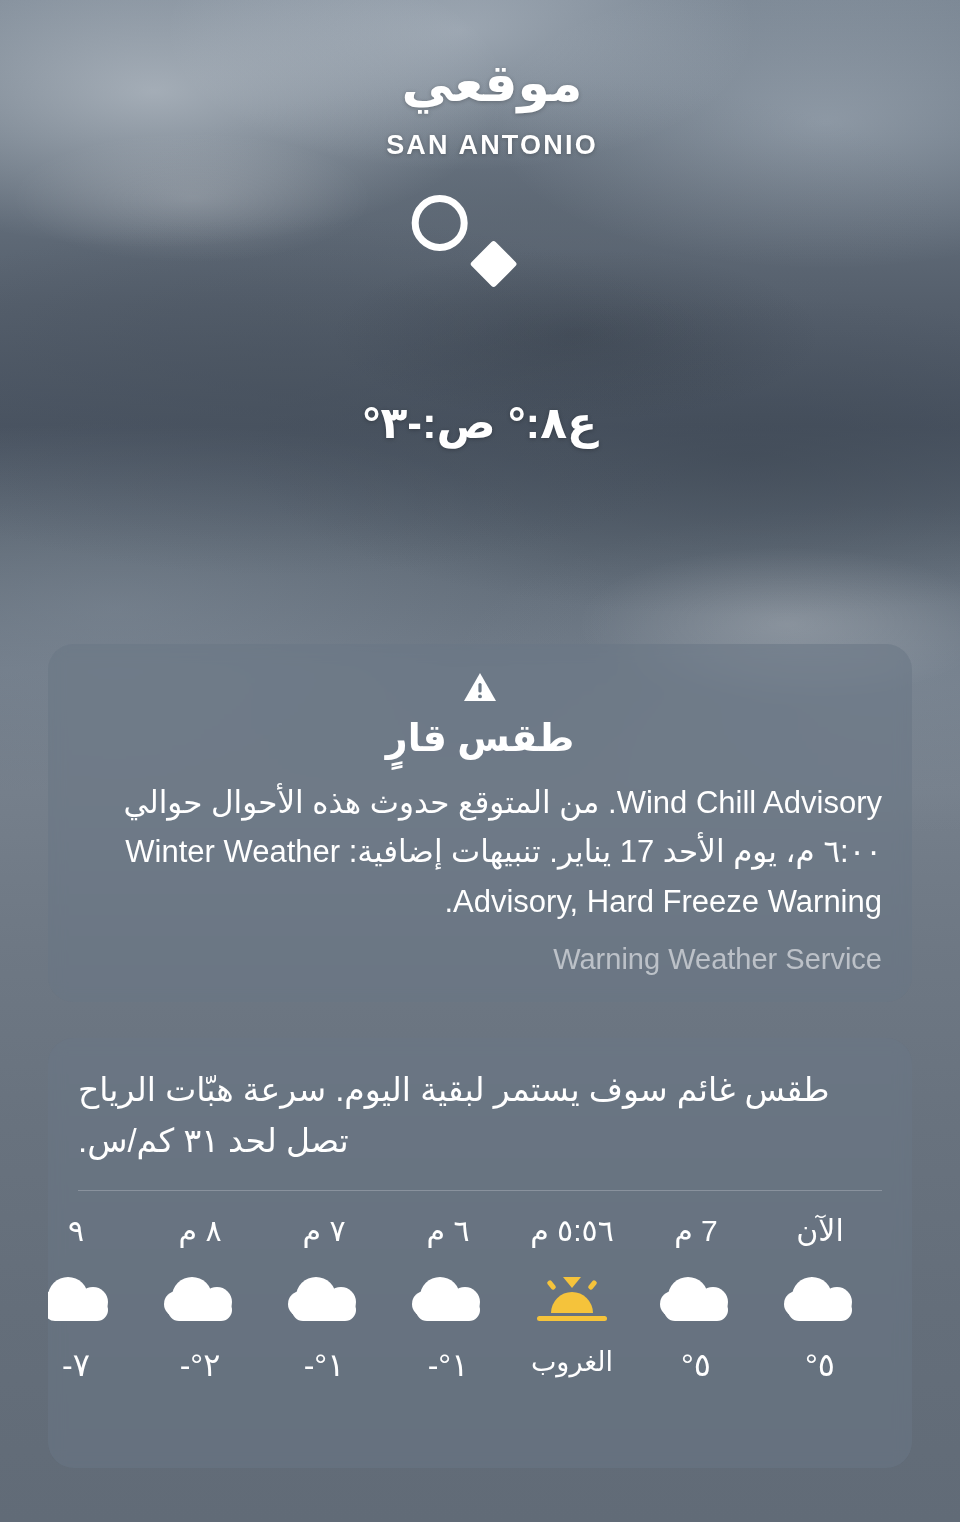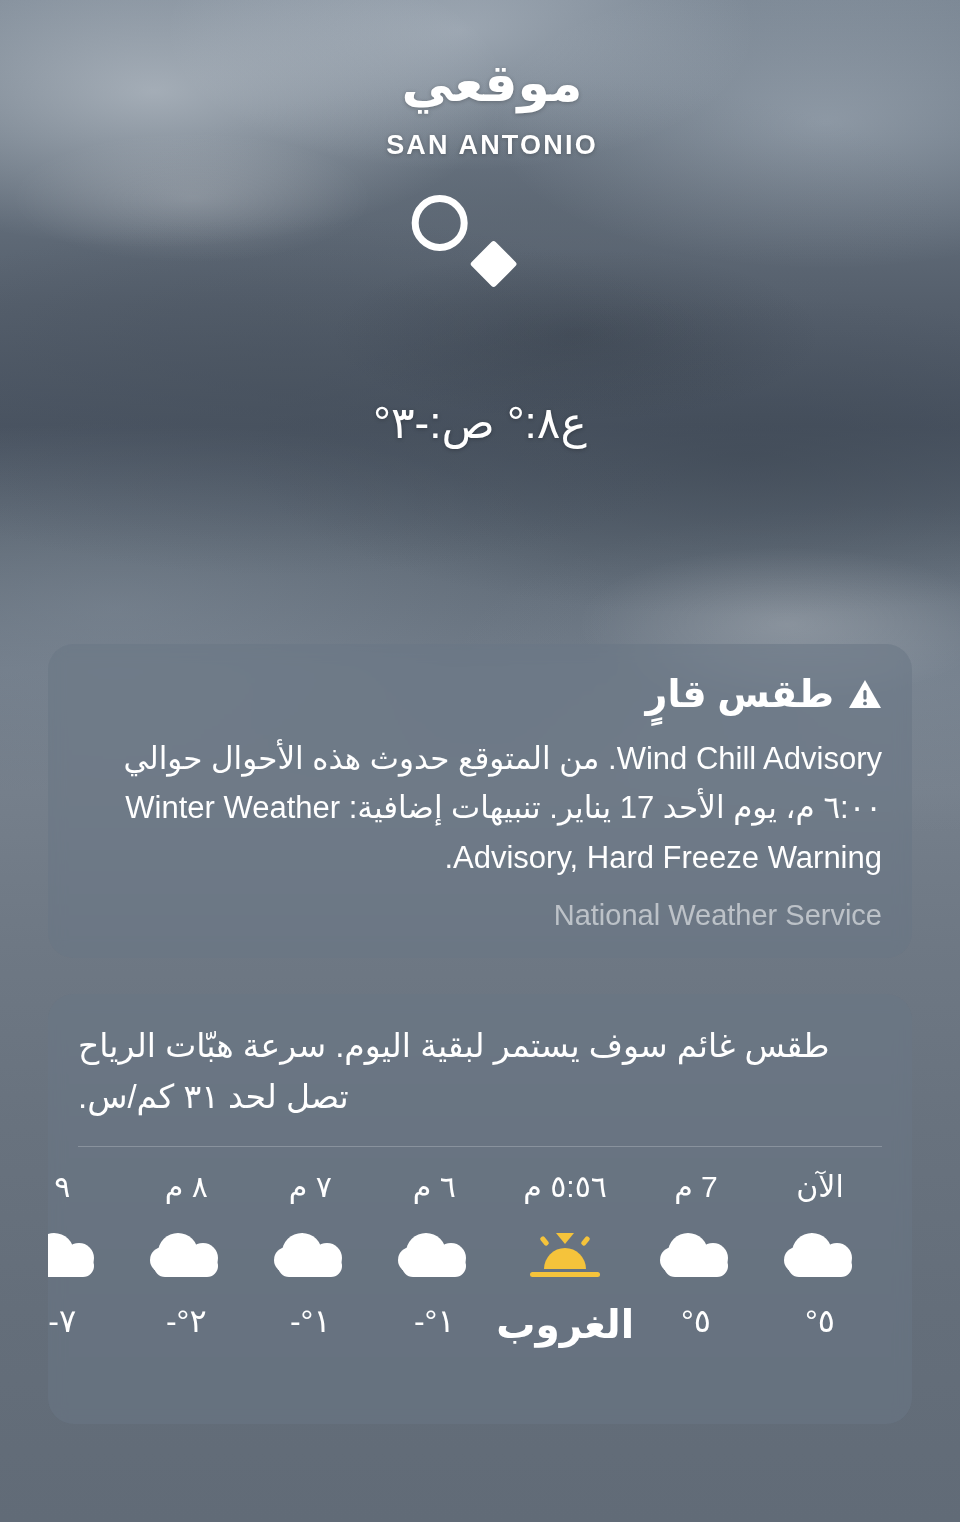--- a/index.html
+++ b/index.html
@@ -103,37 +103,37 @@
   }
   .cond-text {
     font-size: 48px;
     font-weight: 700;
     line-height: 1.25;
     text-shadow: 0 1px 4px rgba(0,0,0,0.25);
   }
   .hilo-text {
     margin-top: 6px;
     font-size: 44px;
-    font-weight: 400;
+    font-weight: 700;
     letter-spacing: 1px;
     text-shadow: 0 1px 4px rgba(0,0,0,0.25);
   }
 
   
   .card {
     margin: 0 48px;
     background: rgba(106,119,133,0.55);
     border-radius: 26px;
     backdrop-filter: blur(8px);
   }
   .card.alert { margin-top: 196px; padding: 28px 30px 26px; }
 
   .alert-title {
     display: flex;
-    flex-direction: row;
+    flex-direction: column;
     align-items: center;
     justify-content: flex-start;
     gap: 14px;
     font-size: 38px;
     font-weight: 700;
     direction: rtl;
   }
   .warn-icon {
     width: 34px; height: 30px;
     position: relative;
@@ -199,21 +199,21 @@
     justify-content: center;
     margin-top: 14px;
   }
   .hour .h-temp {
     margin-top: 10px;
     font-size: 32px;
     font-weight: 400;
     white-space: nowrap;
     direction: rtl;
   }
-  .hour.sunset .h-temp { font-weight: 700; font-size: 39px; }
+  .hour.sunset .h-temp { font-weight: 400; font-size: 27px; }
 
   .cloud-glyph { width: 72px; height: 48px; position: relative; }
   .cloud-glyph .c1 { position:absolute; width:40px; height:40px; background:#fff; border-radius:50%; left:8px; top:2px; }
   .cloud-glyph .c2 { position:absolute; width:30px; height:30px; background:#fff; border-radius:50%; left:38px; top:12px; }
   .cloud-glyph .c3 { position:absolute; width:26px; height:26px; background:#fff; border-radius:50%; left:0px;  top:16px; }
   .cloud-glyph .c4 { position:absolute; width:64px; height:22px; background:#fff; border-radius:12px; left:4px; top:24px; }
 
   .sunset-glyph { width: 78px; height: 54px; position: relative; }
   .sunset-glyph .sun {
     position:absolute; width:42px; height:21px; left:18px; top:20px;
@@ -258,21 +258,21 @@
       <span class="warn-icon">
         <svg viewBox="0 0 34 30" width="34" height="30" aria-hidden="true">
           <path d="M17 1 L33 29 L1 29 Z" fill="#ffffff"></path>
           <rect x="15.4" y="11" width="3.2" height="9.5" rx="1.6" fill="#6a7785"></rect>
           <circle cx="17" cy="24.4" r="1.9" fill="#6a7785"></circle>
         </svg>
       </span>
       <span>طقس قارٍ</span>
     </div>
     <div class="alert-body">Wind Chill Advisory. من المتوقع حدوث هذه الأحوال حوالي ٦:٠٠ م، يوم الأحد 17 يناير. تنبيهات إضافية: Winter Weather Advisory, Hard Freeze Warning.</div>
-    <div class="alert-source">National Weather Service</div>
+    <div class="alert-source">Warning Weather Service</div>
   </div>
 
   <div class="card forecast">
     <div class="summary">طقس غائم سوف يستمر لبقية اليوم. سرعة هبّات الرياح تصل لحد ٣١ كم/س.</div>
     <div class="divider"></div>
 
     <div class="hourly">
 
       <div class="hour">
         <div class="h-label">الآن</div>

